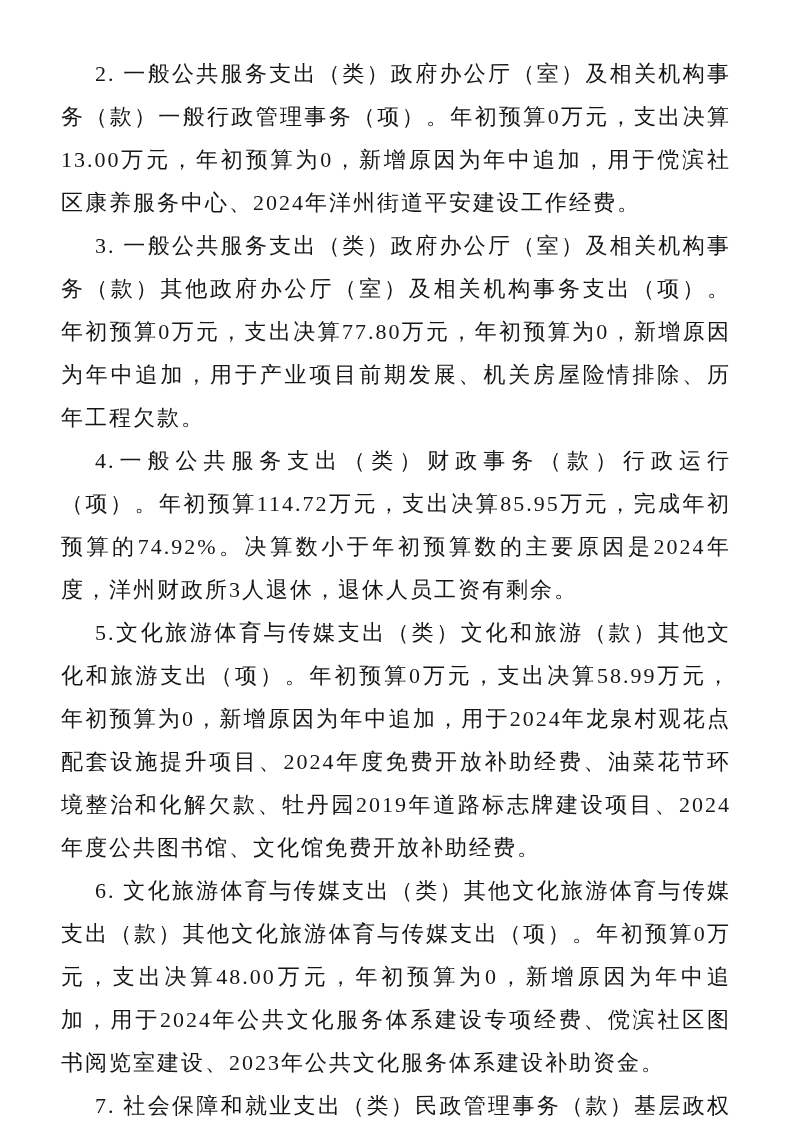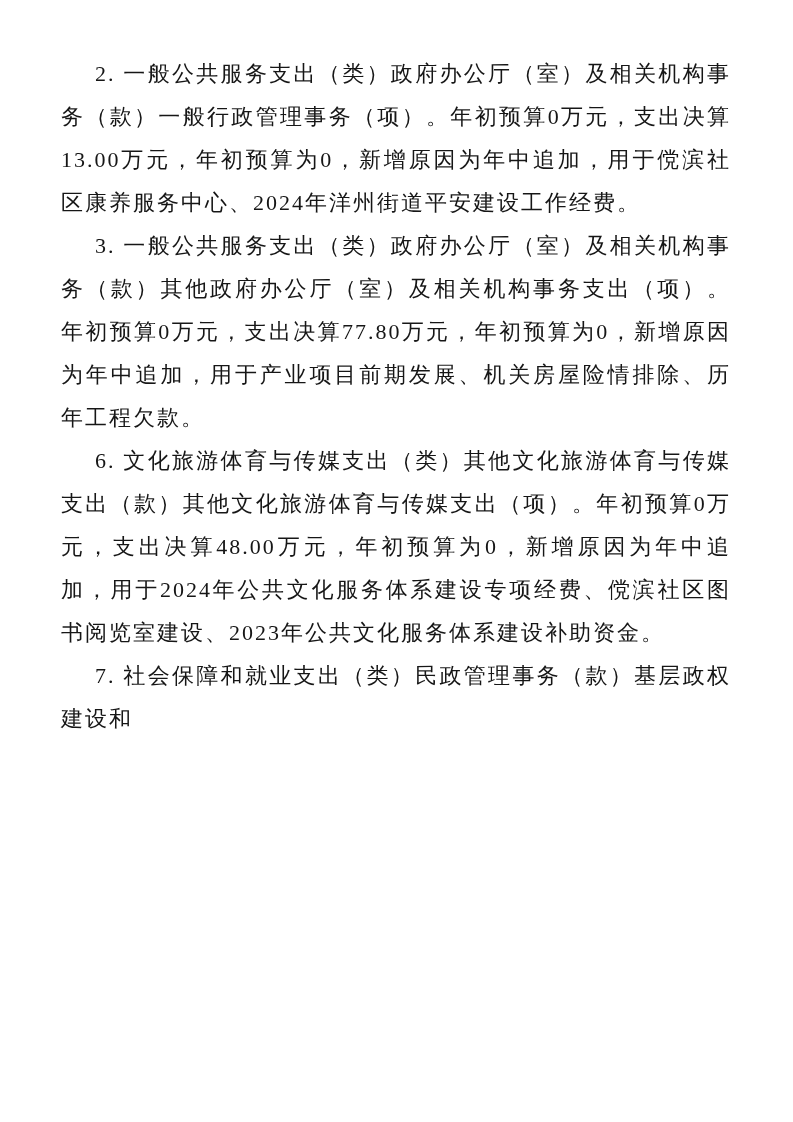--- a/index.html
+++ b/index.html
@@ -34,16 +34,18 @@
       font-weight: 400;
     }
   </style>
 </head>
 <body>
 
 <div class="page">
   <div class="content">
     <p class="para">2. 一般公共服务支出（类）政府办公厅（室）及相关机构事务（款）一般行政管理事务（项）。年初预算0万元，支出决算13.00万元，年初预算为0，新增原因为年中追加，用于傥滨社区康养服务中心、2024年洋州街道平安建设工作经费。</p>
     <p class="para">3. 一般公共服务支出（类）政府办公厅（室）及相关机构事务（款）其他政府办公厅（室）及相关机构事务支出（项）。年初预算0万元，支出决算77.80万元，年初预算为0，新增原因为年中追加，用于产业项目前期发展、机关房屋险情排除、历年工程欠款。</p>
+    <p class="para">4.一般公共服务支出（类）财政事务（款）行政运行（项）。年初预算114.72万元，支出决算85.95万元，完成年初预算的74.92%。决算数小于年初预算数的主要原因是2024年度，洋州财政所3人退休，退休人员工资有剩余。</p>
+    <p class="para">5.文化旅游体育与传媒支出（类）文化和旅游（款）其他文化和旅游支出（项）。年初预算0万元，支出决算58.99万元，年初预算为0，新增原因为年中追加，用于2024年龙泉村观花点配套设施提升项目、2024年度免费开放补助经费、油菜花节环境整治和化解欠款、牡丹园2019年道路标志牌建设项目、2024年度公共图书馆、文化馆免费开放补助经费。</p>
     <p class="para">6. 文化旅游体育与传媒支出（类）其他文化旅游体育与传媒支出（款）其他文化旅游体育与传媒支出（项）。年初预算0万元，支出决算48.00万元，年初预算为0，新增原因为年中追加，用于2024年公共文化服务体系建设专项经费、傥滨社区图书阅览室建设、2023年公共文化服务体系建设补助资金。</p>
     <p class="para">7. 社会保障和就业支出（类）民政管理事务（款）基层政权建设和</p>
   </div>
 </div>
 
 </body></html>

